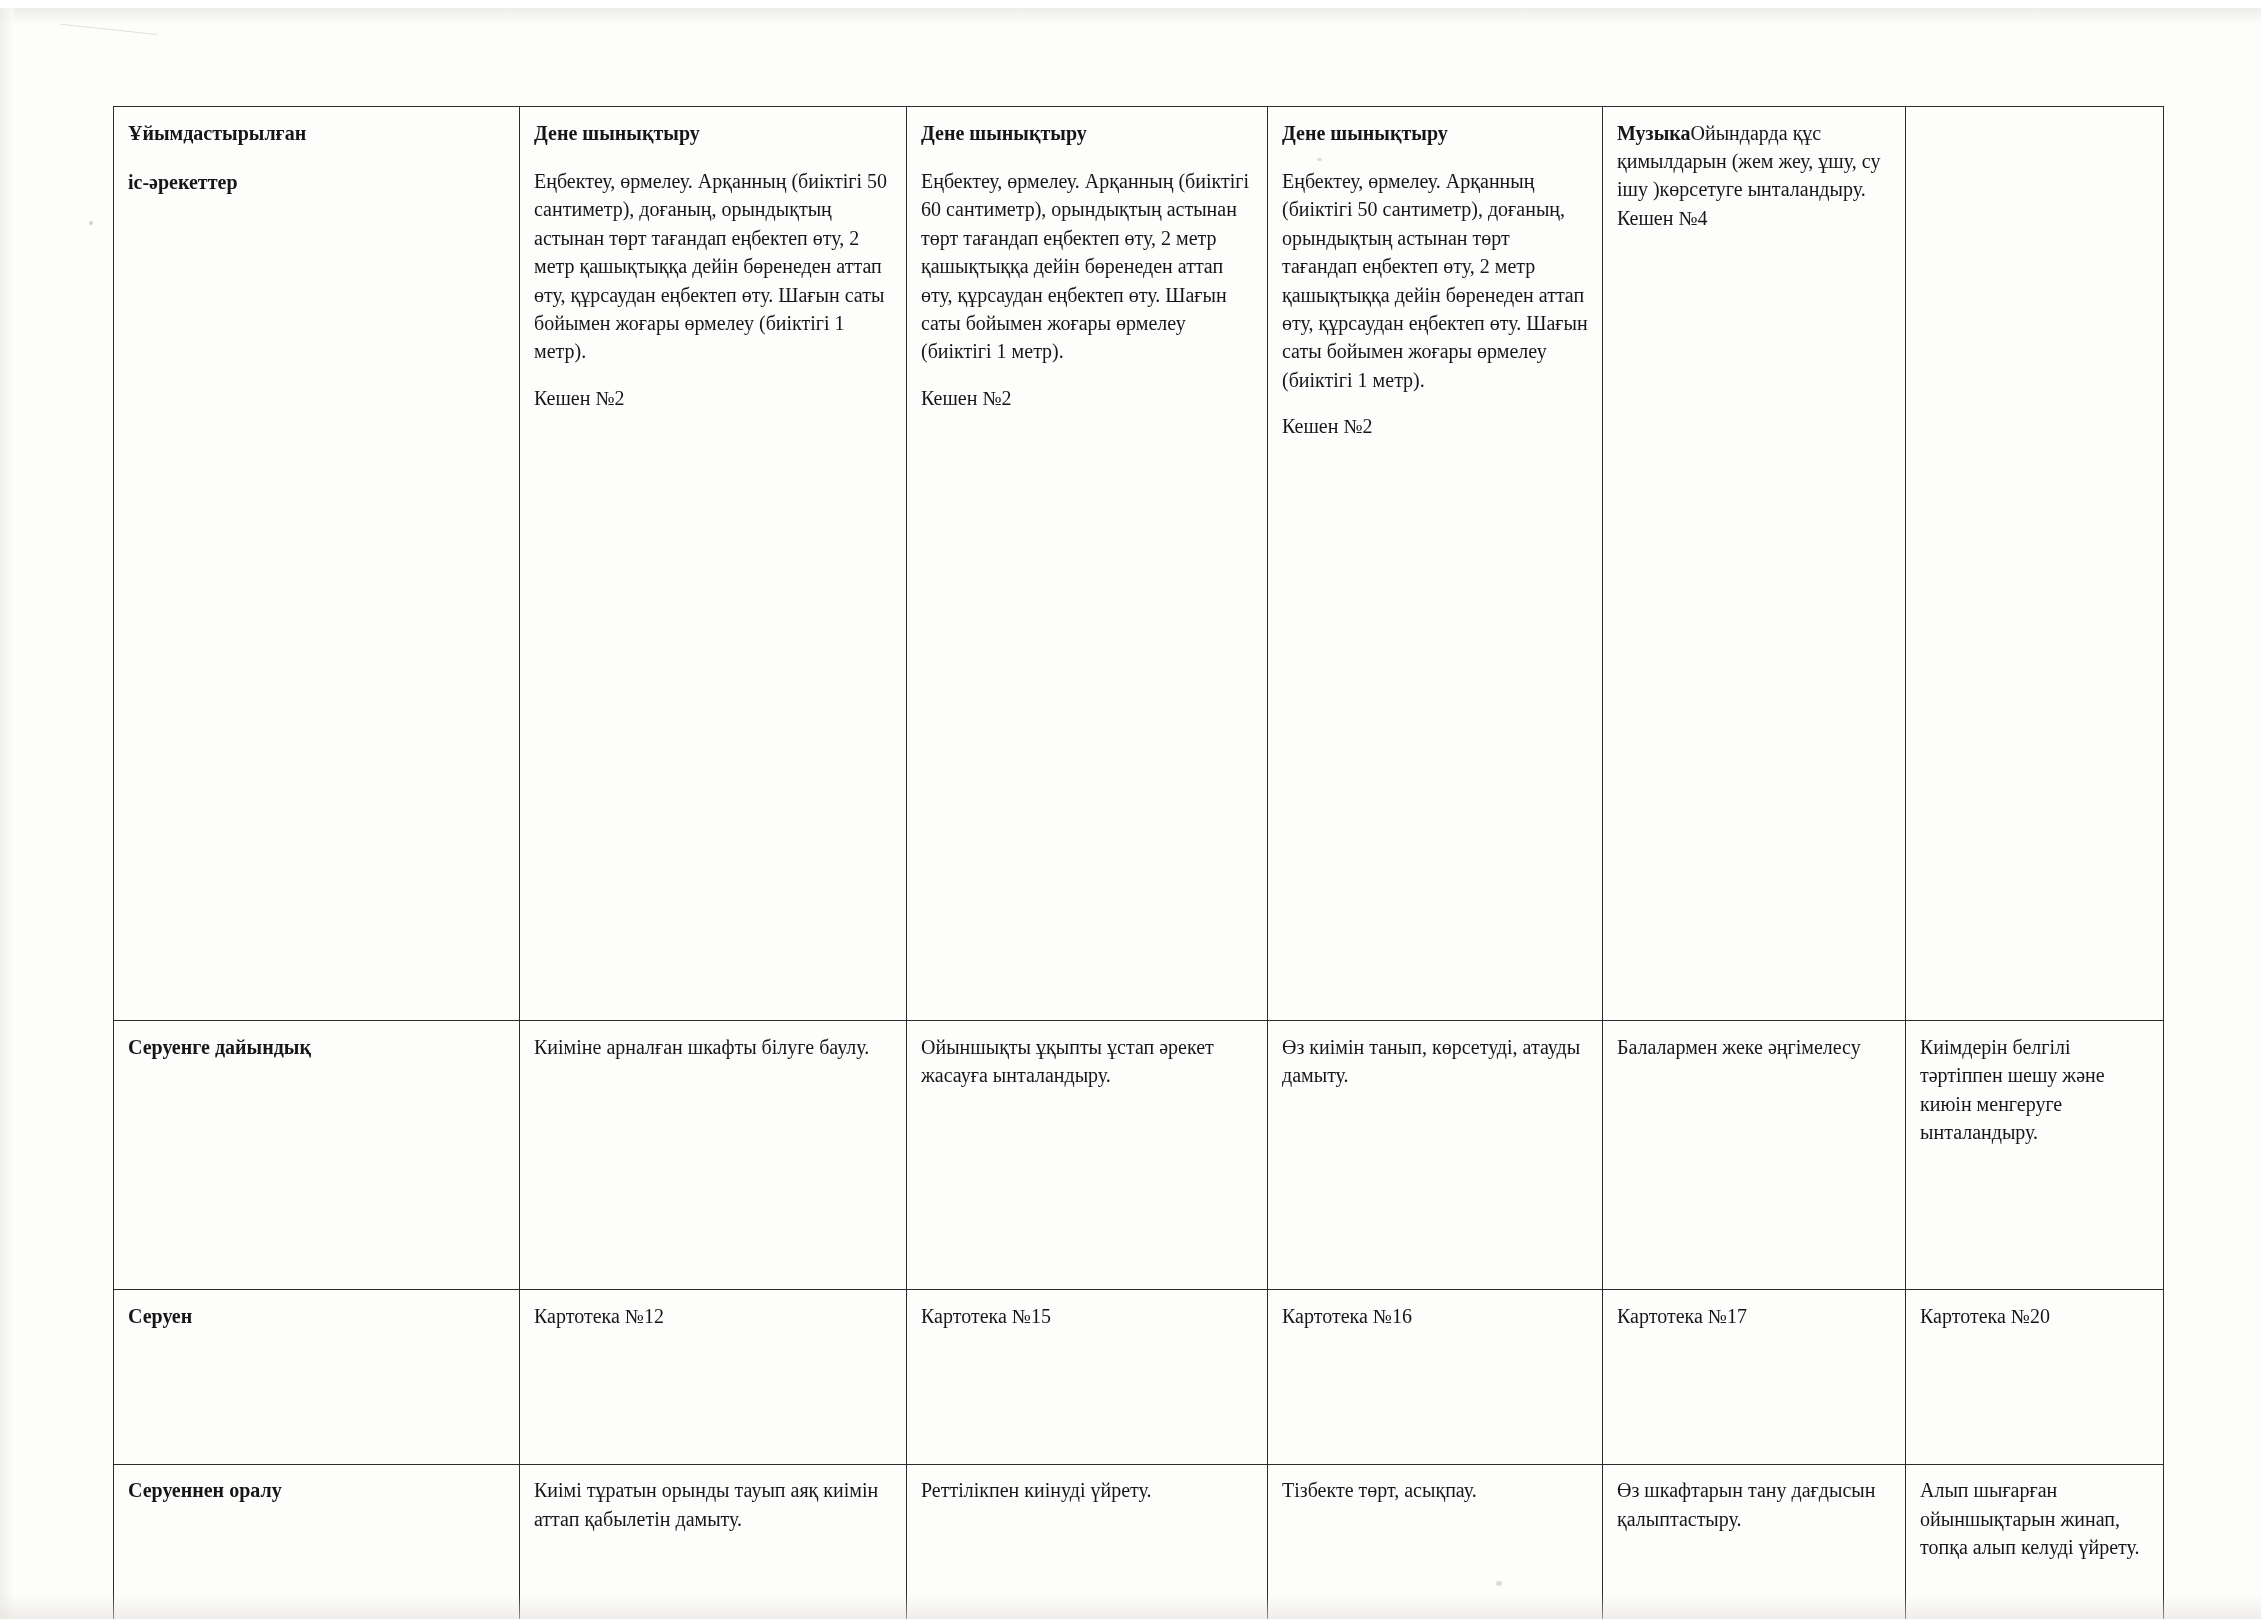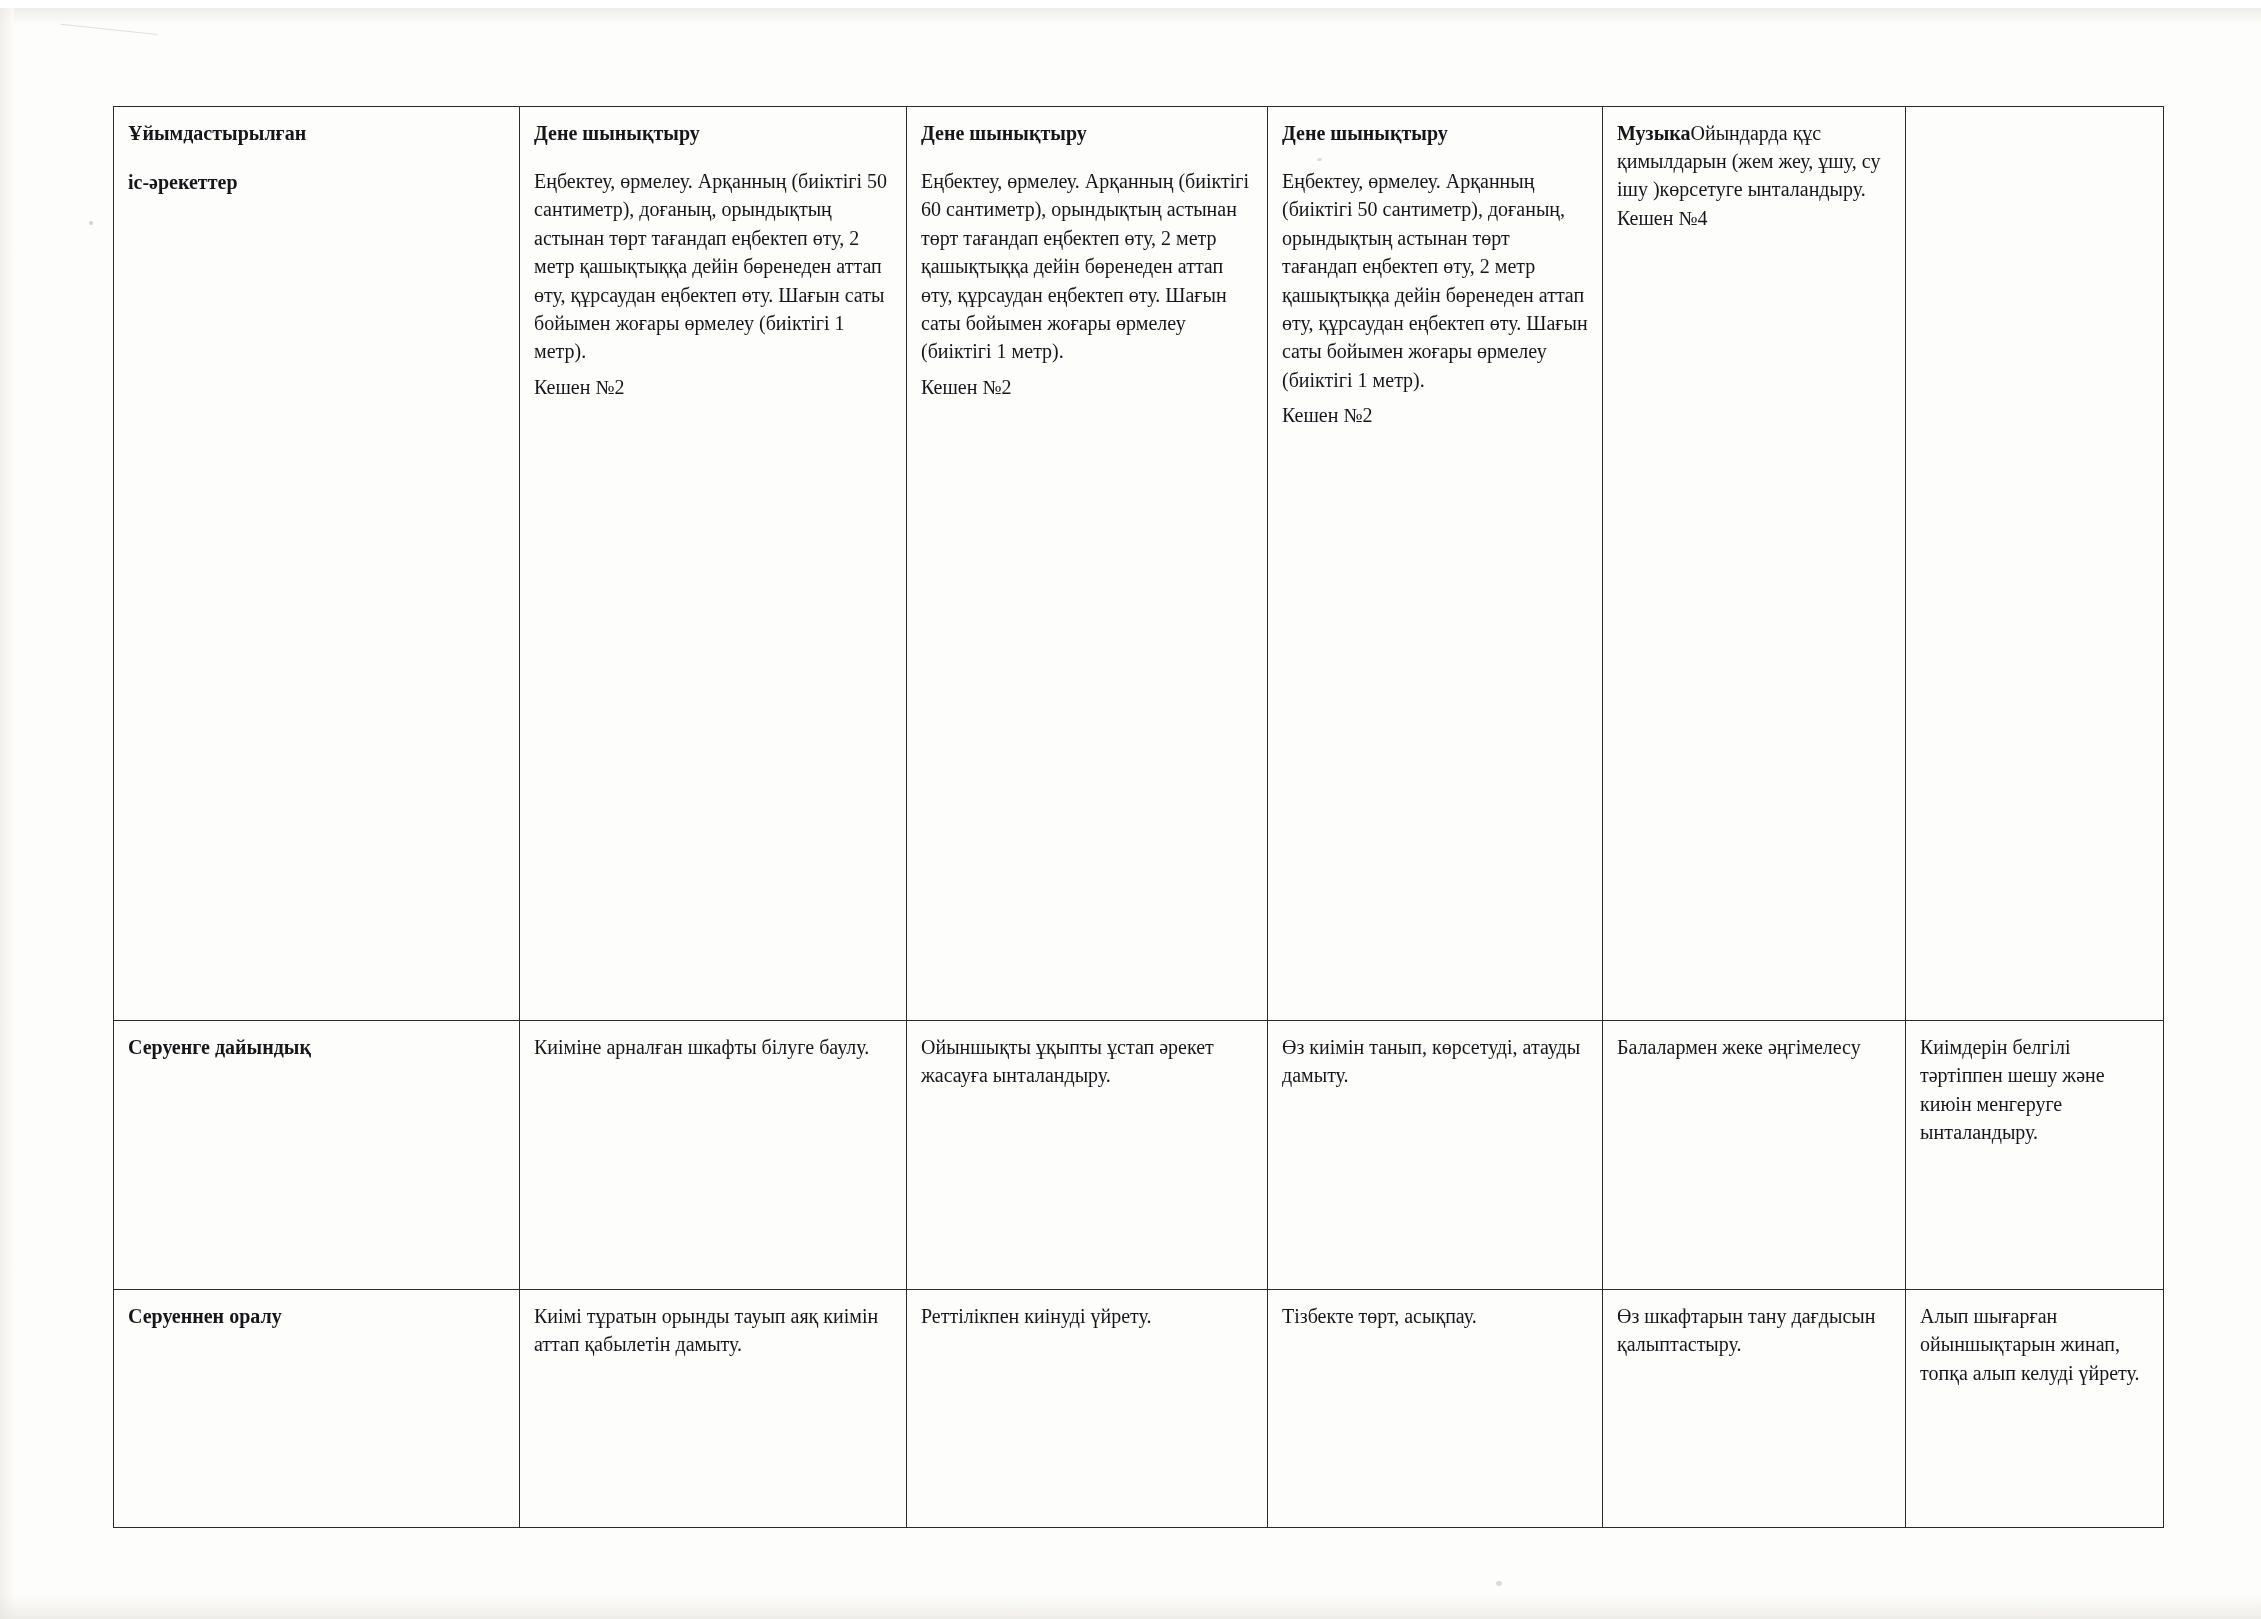--- a/index.html
+++ b/index.html
@@ -111,21 +111,21 @@
     font-weight: bold;
   }
   .rowlabel .l2 {
     display: block;
     margin-top: 21px;
   }
   .lead {
     font-weight: bold;
   }
   .para { margin: 0; }
-  .para + .para { margin-top: 7px; }
+  .para + .para { margin-top: 18px; }
   .tight { margin-top: 20px; }
 
   
   tr.r-main td { height: 890px; }
   tr.r-prep td { height: 245px; }
   tr.r-walk td { height: 150px; }
   tr.r-return td { height: 213px; }
 
   .cell-inner { display: block; }
 </style>
@@ -191,20 +191,30 @@
           <td class="rowlabel">
             <span>Серуенге дайындық</span>
           </td>
           <td><span>Киіміне арналған шкафты білуге баулу.</span></td>
           <td><span>Ойыншықты ұқыпты ұстап әрекет жасауға ынталандыру.</span></td>
           <td><span>Өз киімін танып, көрсетуді, атауды дамыту.</span></td>
           <td><span>Балалармен жеке әңгімелесу</span></td>
           <td><span>Киімдерін белгілі тәртіппен шешу және киюін менгеруге ынталандыру.</span></td>
         </tr>
 
+        <tr class="r-walk">
+          <td class="rowlabel">
+            <span>Серуен</span>
+          </td>
+          <td><span>Картотека №12</span></td>
+          <td><span>Картотека №15</span></td>
+          <td><span>Картотека №16</span></td>
+          <td><span>Картотека №17</span></td>
+          <td><span>Картотека №20</span></td>
+        </tr>
 
         <tr class="r-return">
           <td class="rowlabel">
             <span>Серуеннен оралу</span>
           </td>
           <td><span>Киімі тұратын орынды тауып аяқ киімін аттап қабылетін дамыту.</span></td>
           <td><span>Реттілікпен киінуді үйрету.</span></td>
           <td><span>Тізбекте төрт, асықпау.</span></td>
           <td><span>Өз шкафтарын тану дағдысын қалыптастыру.</span></td>
           <td><span>Алып шығарған ойыншықтарын жинап, топқа алып келуді үйрету.</span></td>

